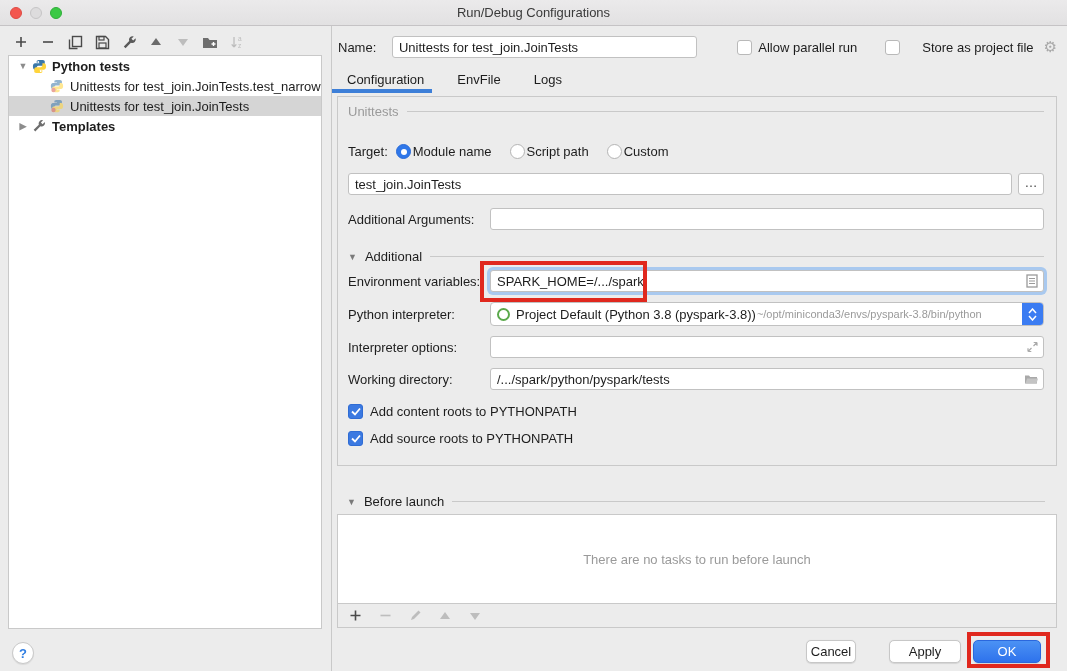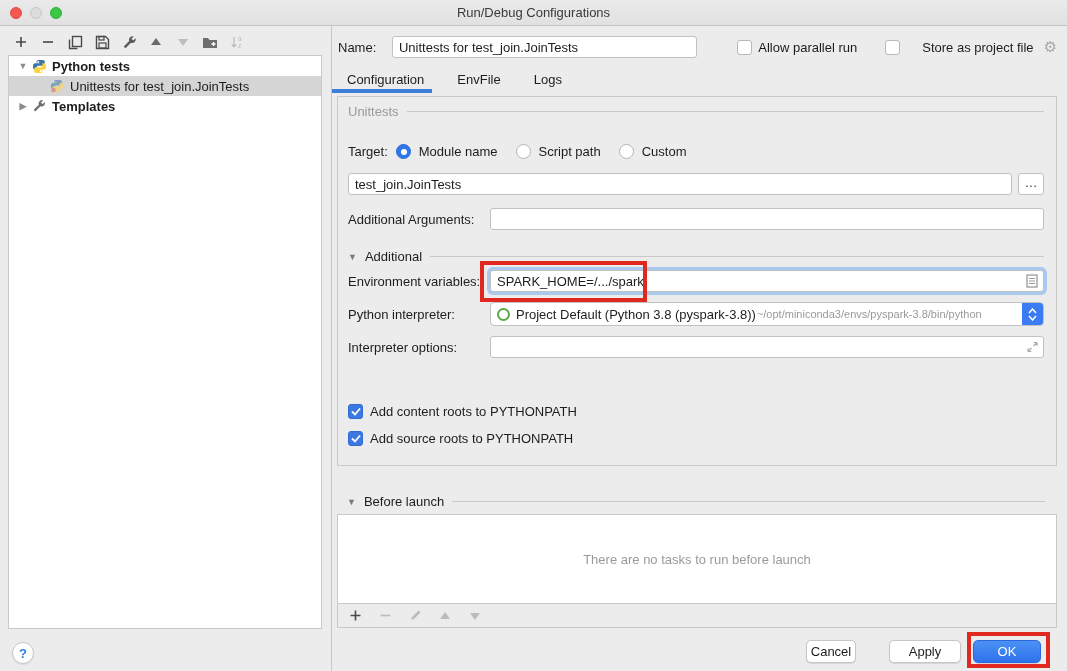--- a/index.html
+++ b/index.html
@@ -71,21 +71,21 @@
   
   .groupbox { position:absolute; left:5px; top:70px; width:720px; height:370px; border:1px solid #c9c9c9; }
   .sep { position:absolute; left:10px; right:12px; display:flex; align-items:center; gap:8px; }
   .sep .line { flex:1; height:1px; background:#c9c9c9; }
   .sep .gray-label { color:#9a9a9a; }
   .sep .tri { color:#7a7a7a; font-size:9px; }
   .frow { position:absolute; left:10px; right:12px; height:24px; display:flex; align-items:center; }
   .frow .flbl { width:142px; flex-shrink:0; }
   .frow .grow { flex:1; }
   .radio-group { display:flex; align-items:center; gap:18px; margin-left:8px; }
-  .radio { display:flex; align-items:flex-end; gap:8px; }
+  .radio { display:flex; align-items:flex-end; gap:2px; }
   .rdot { width:15px; height:15px; border-radius:50%; background:#fff; border:1px solid #b4b4b4; flex-shrink:0; }
   .rdot.on { background:#2f77e9; border-color:#2a6bd8; position:relative; }
   .rdot.on::after { content:""; position:absolute; left:4.5px; top:4.5px; width:6px; height:6px; border-radius:50%; background:#fff; }
   .browse-btn { width:26px; height:22px; margin-left:6px; background:#fff; border:1px solid #c1c1c1; border-radius:3px;
                 text-align:center; line-height:18px; color:#444; flex-shrink:0; }
   .iconed-field { position:relative; display:flex; align-items:center; }
   .iconed-field input { width:100%; padding-right:26px; }
   .field-icon { position:absolute; right:6px; top:50%; transform:translateY(-50%); display:flex; }
   .env-input { border-color:#74a5e3; box-shadow:0 0 0 3px #a9c9ef; height:24px; }
   .combo { flex:1; height:24px; background:#fff; border:1px solid #c1c1c1; border-radius:4px;
@@ -185,20 +185,30 @@
     <div class="trow root">
       <span class="arrow">▼</span>
       <span class="ticon">
         <svg width="15" height="15" viewBox="0 0 16 16">
             <path fill="#3b78a9" d="M7.9 1C4.9 1 5 2.4 5 2.4V4h3v.5H3.8S1 4.2 1 7.9c0 3.7 2.4 3.5 2.4 3.5h1.5V9.7s-.1-2.4 2.4-2.4h4s2.3 0 2.3-2.2V2.6S14 1 10.4 1H7.9zM6.7 2.1a.9.9 0 110 1.8.9.9 0 010-1.8z"></path>
             <path fill="#ffd43b" d="M8.1 15c3 0 2.9-1.4 2.9-1.4V12H8v-.5h4.2s2.8.3 2.8-3.4c0-3.7-2.4-3.5-2.4-3.5h-1.5v1.7s.1 2.4-2.4 2.4h-4s-2.3 0-2.3 2.2v2.5S2 15 5.6 15h2.5zM9.3 13.9a.9.9 0 110-1.8.9.9 0 010 1.8z"></path>
           </svg>
       </span>
       <span>Python tests</span>
     </div>
+    <div class="trow child">
+      <span class="ticon faded">
+        <svg width="14" height="14" viewBox="0 0 16 16">
+            <path fill="#3b78a9" d="M7.9 1C4.9 1 5 2.4 5 2.4V4h3v.5H3.8S1 4.2 1 7.9c0 3.7 2.4 3.5 2.4 3.5h1.5V9.7s-.1-2.4 2.4-2.4h4s2.3 0 2.3-2.2V2.6S14 1 10.4 1H7.9z"></path>
+            <path fill="#ffd43b" d="M8.1 15c3 0 2.9-1.4 2.9-1.4V12H8v-.5h4.2s2.8.3 2.8-3.4c0-3.7-2.4-3.5-2.4-3.5h-1.5v1.7s.1 2.4-2.4 2.4h-4s-2.3 0-2.3 2.2v2.5S2 15 5.6 15h2.5z"></path>
+            <circle cx="4" cy="12.5" r="2.5" fill="#d95f4c"></circle>
+          </svg>
+      </span>
+      <span>Unittests for test_join.JoinTests.test_narrow</span>
+    </div>
     <div class="trow child selected">
       <span class="ticon faded">
         <svg width="14" height="14" viewBox="0 0 16 16">
             <path fill="#3b78a9" d="M7.9 1C4.9 1 5 2.4 5 2.4V4h3v.5H3.8S1 4.2 1 7.9c0 3.7 2.4 3.5 2.4 3.5h1.5V9.7s-.1-2.4 2.4-2.4h4s2.3 0 2.3-2.2V2.6S14 1 10.4 1H7.9z"></path>
             <path fill="#ffd43b" d="M8.1 15c3 0 2.9-1.4 2.9-1.4V12H8v-.5h4.2s2.8.3 2.8-3.4c0-3.7-2.4-3.5-2.4-3.5h-1.5v1.7s.1 2.4-2.4 2.4h-4s-2.3 0-2.3 2.2v2.5S2 15 5.6 15h2.5z"></path>
             <circle cx="4" cy="12.5" r="2.5" fill="#d95f4c"></circle>
           </svg>
       </span>
       <span>Unittests for test_join.JoinTests</span>
     </div>
@@ -316,20 +326,32 @@
       <div class="iconed-field grow">
         <input class="txt" value="" style="">
         <span class="field-icon">
           <svg width="11" height="11">
               <path d="M6.5 4.5L10 1M10 1H6.7M10 1v3.3M4.5 6.5L1 10M1 10h3.3M1 10V6.7" fill="none" stroke="#a9a9a9" stroke-width="1.2"></path>
             </svg>
         </span>
       </div>
     </div>
 
+    <div class="frow" style="top:270px;">
+      <span class="flbl">Working directory:</span>
+      <div class="iconed-field grow">
+        <input class="txt" value="/.../spark/python/pyspark/tests" style="">
+        <span class="field-icon">
+          <svg width="14" height="11">
+              <path d="M1 2h4l1.2 1.5H13V10H1z" fill="#a9a9a9"></path>
+              <path d="M3 5h11l-1.5 5H1.5z" fill="#c4c4c4"></path>
+            </svg>
+        </span>
+      </div>
+    </div>
 
     <div class="cb-row" style="top:307px;">
       <span class="cbox checked">
         <svg width="10" height="9">
             <path d="M1 4.5l3 3 5-6" fill="none" stroke="#fff" stroke-width="1.8"></path>
           </svg>
       </span>
       <span>Add content roots to PYTHONPATH</span>
     </div>
     <div class="cb-row" style="top:334px;">

